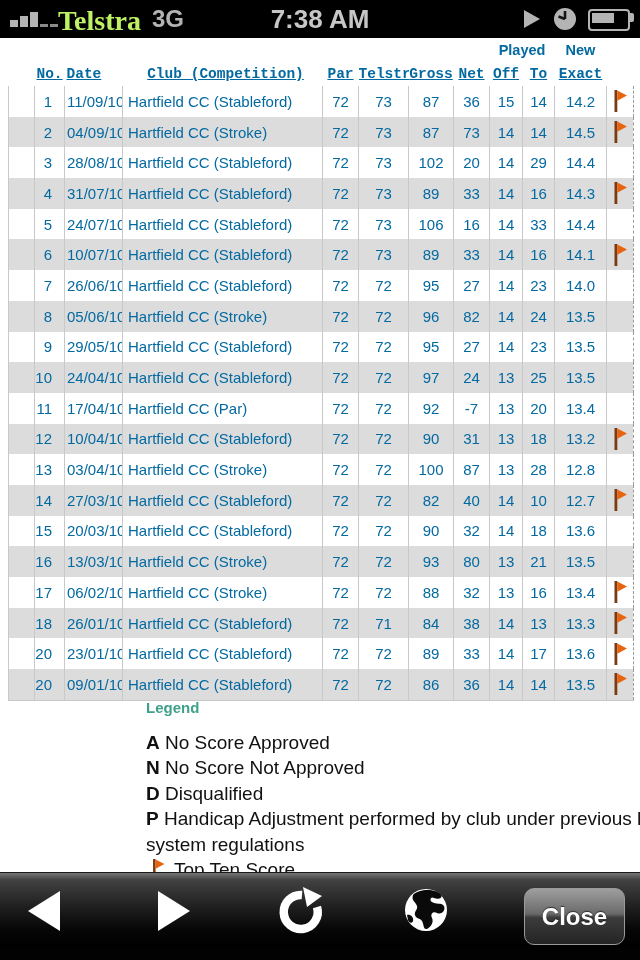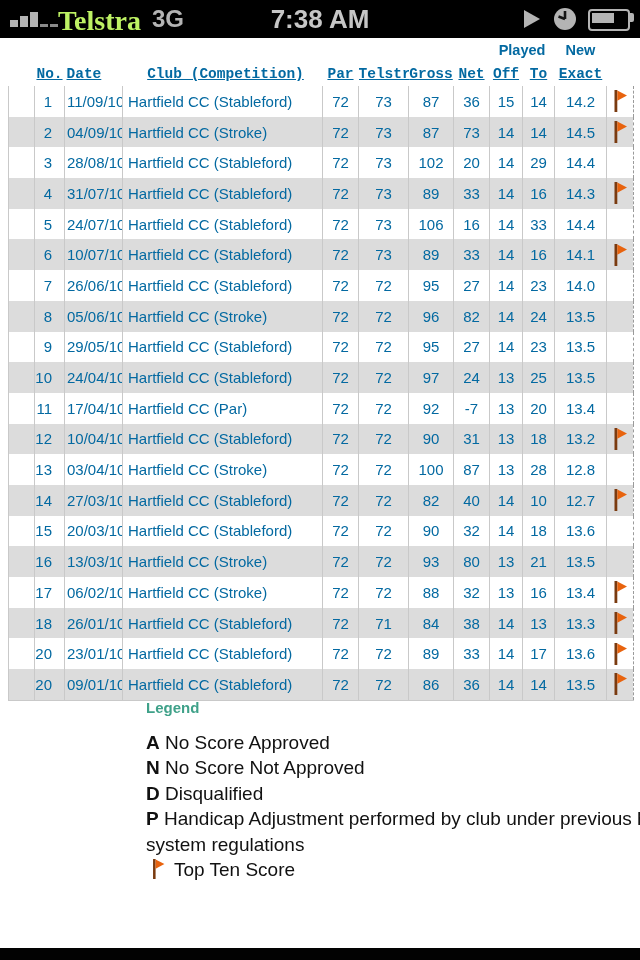--- a/index.html
+++ b/index.html
@@ -458,15 +458,33 @@
         <div class="legend-item"><b>N</b> No Score Not Approved</div>
         <div class="legend-item"><b>D</b> Disqualified</div>
         <div class="legend-item legend-item-clip"><b>P</b> Handicap Adjustment performed by club under previous handicap system regulations</div>
         <div class="legend-item"><span class="legend-flag"><svg width="13" height="20" viewBox="0 0 13 22">
               <rect x="0.5" y="0" width="2.8" height="22" fill="#7a3b10"></rect>
               <polygon points="3.3,0.5 13,5.6 3.3,10.7" fill="#e8630e"></polygon>
             </svg></span> Top Ten Score</div>
       </div>
   </div>
 
+  <div class="toolbar">
+    <div class="nav-back"></div>
+    <div class="nav-fwd"></div>
+    <div class="tool-refresh">
+      <svg width="48" height="48" viewBox="0 0 48 48">
+        <path d="M 26 8 A 17 17 0 1 0 41 20" fill="none" stroke="#fff" stroke-width="8.5"></path>
+        <polygon points="27,0 46,9 31,20" fill="#fff"></polygon>
+      </svg>
+    </div>
+    <div class="tool-globe">
+      <svg width="46" height="46" viewBox="0 0 46 46">
+        <circle cx="23" cy="23" r="21" fill="#fff"></circle>
+        <path d="M10 8 C 16 2, 32 1, 38 8 C 40 11, 35 13, 31 11 C 28 9, 26 13, 29 15 C 33 18, 38 15, 41 19 C 43 24, 38 28, 34 26 C 30 24, 27 27, 29 31 C 31 35, 28 40, 24 42 C 20 43, 21 37, 19 34 C 17 31, 13 32, 12 28 C 11 24, 15 23, 14 19 C 13 15, 8 14, 10 8 Z" fill="#0a0a0a"></path>
+        <path d="M4 28 C 7 27, 11 30, 10 34 C 9 37, 6 36, 5 33 Z" fill="#0a0a0a"></path>
+      </svg>
+    </div>
+    <button class="close-btn">Close</button>
+  </div>
 
   <div class="home-strip"></div>
 </div>
 
 </body></html>

